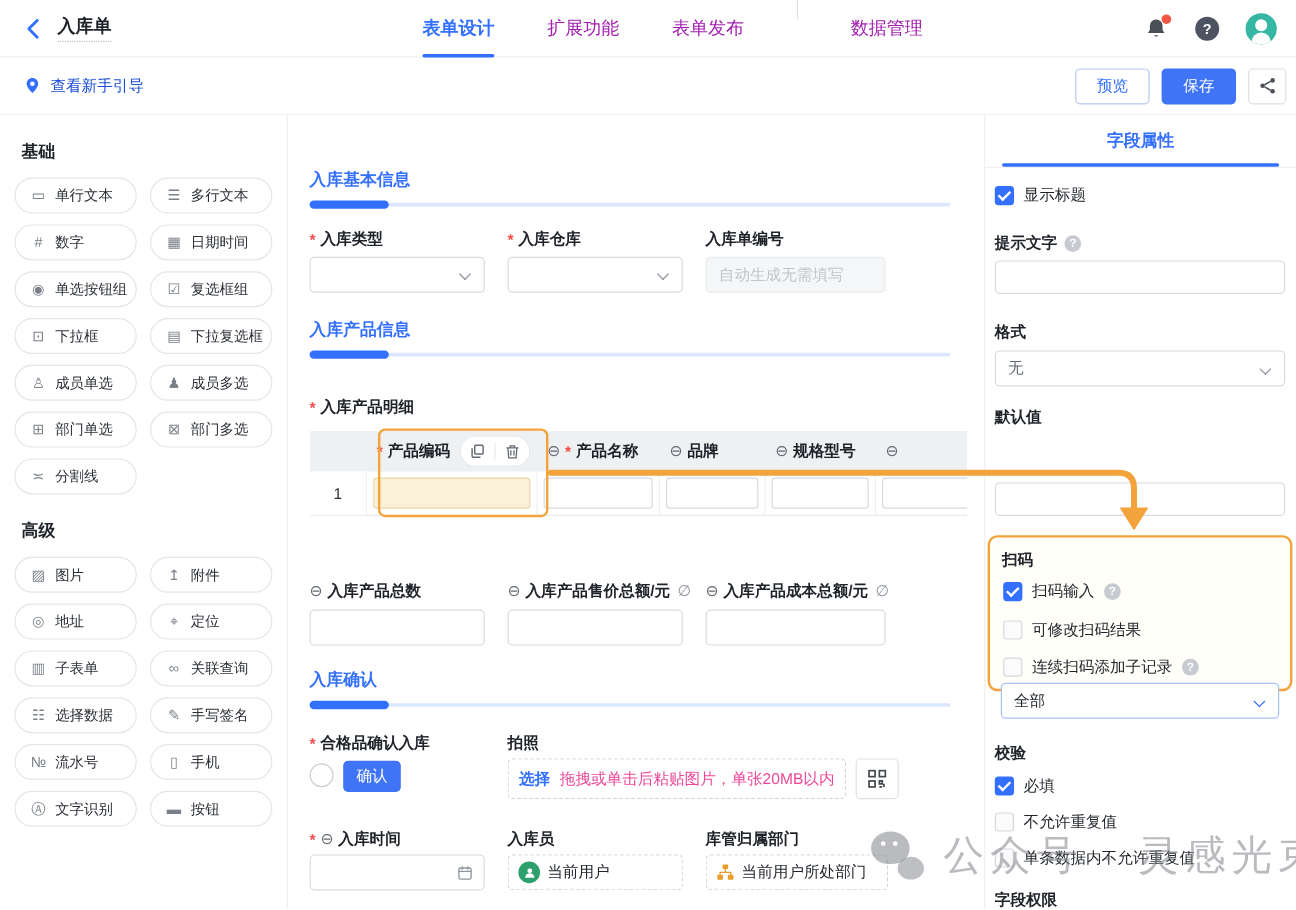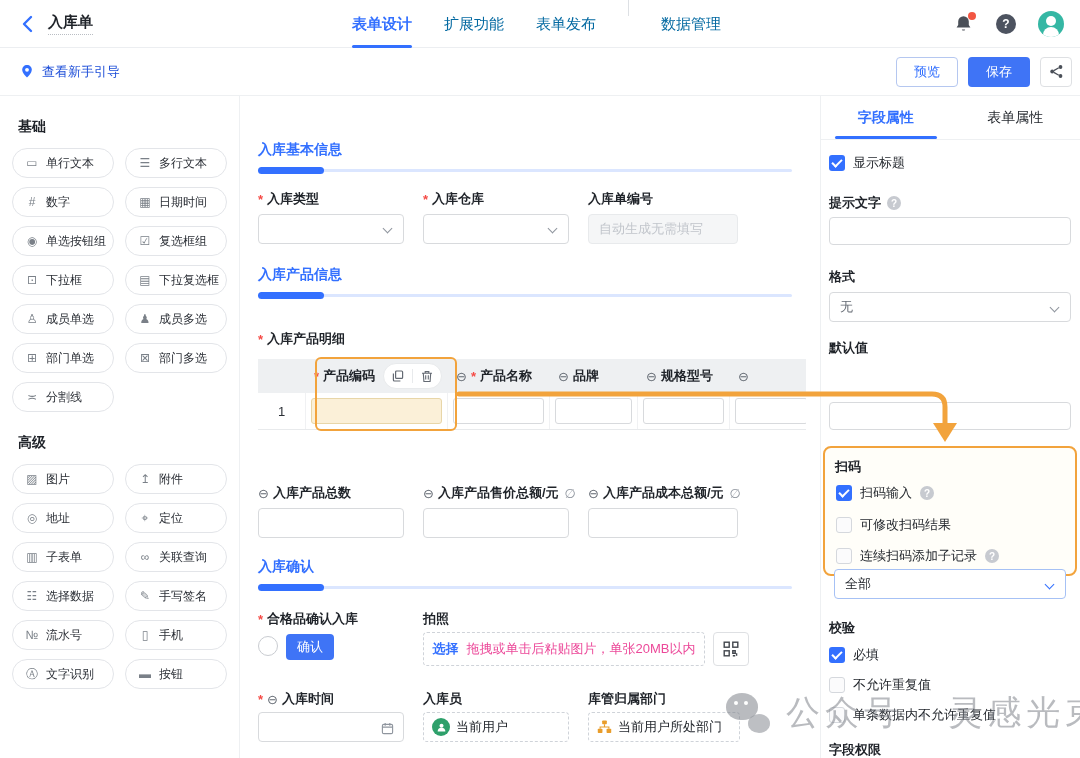--- a/index.html
+++ b/index.html
@@ -4,22 +4,22 @@
 <style>
   * { box-sizing: border-box; margin: 0; padding: 0; }
   html,body { width:1080px; height:758px; overflow:hidden; }
   body { font-family:"Liberation Sans","DejaVu Sans",sans-serif; color:#1f2329; background:#fff; }
   .app { position:relative; width:1080px; height:758px; background:#fff; }
 
   
   .topbar { position:relative; height:48px; border-bottom:1px solid #eceef1; display:flex; align-items:center; padding:0 16px; background:#fff; }
   .back { width:22px; height:22px; display:flex; align-items:center; justify-content:center; cursor:pointer; }
   .doc-title { margin-left:10px; font-size:15px; font-weight:700; border-bottom:1px dotted #b9bdc3; padding-bottom:2px; }
-  .nav-tabs { position:absolute; left:352px; top:0; height:48px; display:flex; align-items:flex-start; gap:32px; }
-  .nav-tab { position:relative; font-size:15px; color:#0369a1; height:48px; line-height:48px; cursor:pointer; }
+  .nav-tabs { position:absolute; left:352px; top:0; height:48px; display:flex; align-items:flex-start; gap:44px; }
+  .nav-tab { position:relative; font-size:15px; color:#a21caf; height:48px; line-height:48px; cursor:pointer; }
   .nav-tab.active { color:#3370ff; font-weight:600; }
   .nav-tab.active::after { content:""; position:absolute; left:0; right:0; bottom:0; height:3px; border-radius:2px; background:#3370ff; }
   .nav-divider { width:1px; height:16px; background:#dde0e4; }
   .top-icons { margin-left:auto; display:flex; align-items:center; gap:22px; }
   .bell-wrap { position:relative; width:20px; height:20px; }
   .red-dot { position:absolute; right:-2px; top:-2px; width:8px; height:8px; border-radius:50%; background:#f25643; }
   .help-circ { width:20px; height:20px; border-radius:50%; background:#4d5360; color:#fff; font-size:12px; font-weight:700; display:flex; align-items:center; justify-content:center; }
   .avatar { position:relative; width:26px; height:26px; border-radius:50%; background:#35b7a4; overflow:hidden; }
   .avatar::before { content:""; position:absolute; left:8px; top:5px; width:10px; height:10px; border-radius:50%; background:#fff; }
   .avatar::after { content:""; position:absolute; left:5px; top:16px; width:16px; height:10px; border-radius:8px 8px 0 0; background:#fff; }
@@ -474,21 +474,20 @@
               <path d="M8 4.5v3M3.3 9.5V7.5h9.4v2" stroke="#e99d2b" stroke-width="1.2" fill="none"></path>
             </svg>
         </span>
         <span>当前用户所处部门</span>
       </div>
     </main>
 
     <aside class="props">
       <div class="prop-tabs">
           <div class="prop-tab active">字段属性</div>
-          <div class="prop-tab">表单属性</div>
         </div>
 
       <div class="cb-row" style="top:58px">
         <span class="cb on"></span>
         <span>显示标题</span>
       </div>
 
       <div class="p-label" style="top:98px">
         <span>提示文字</span>
           <span class="help">?</span>

